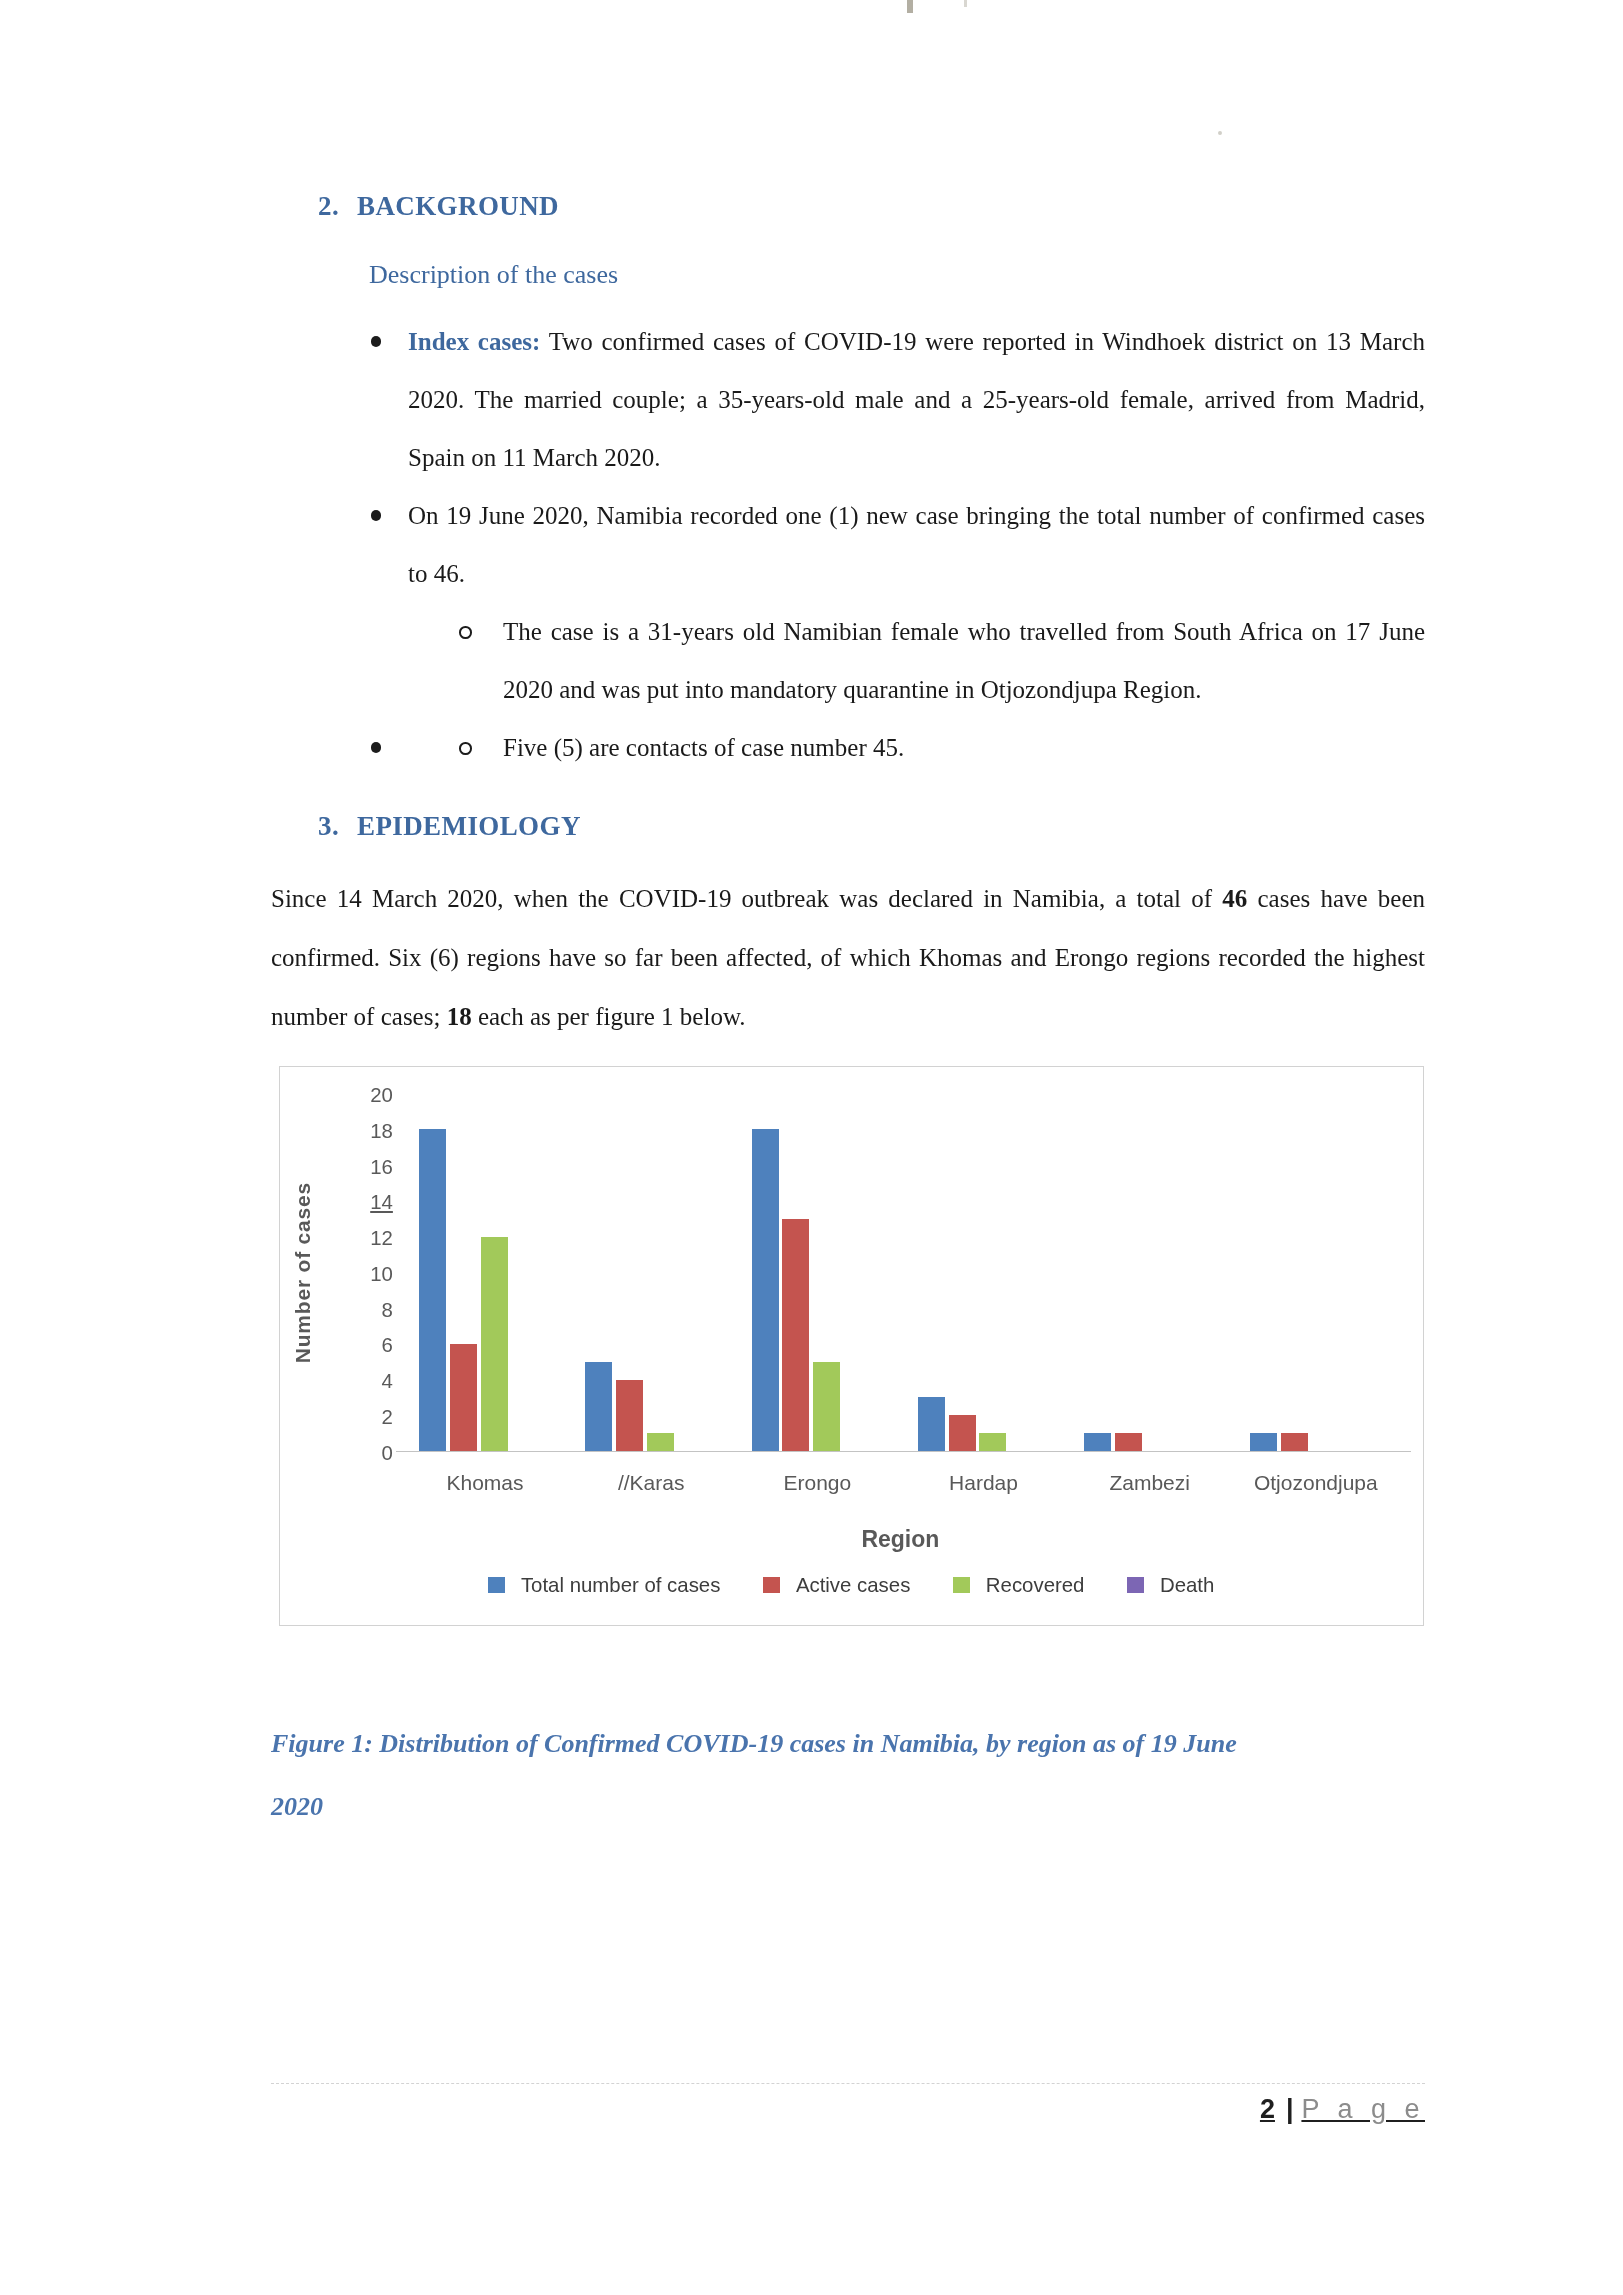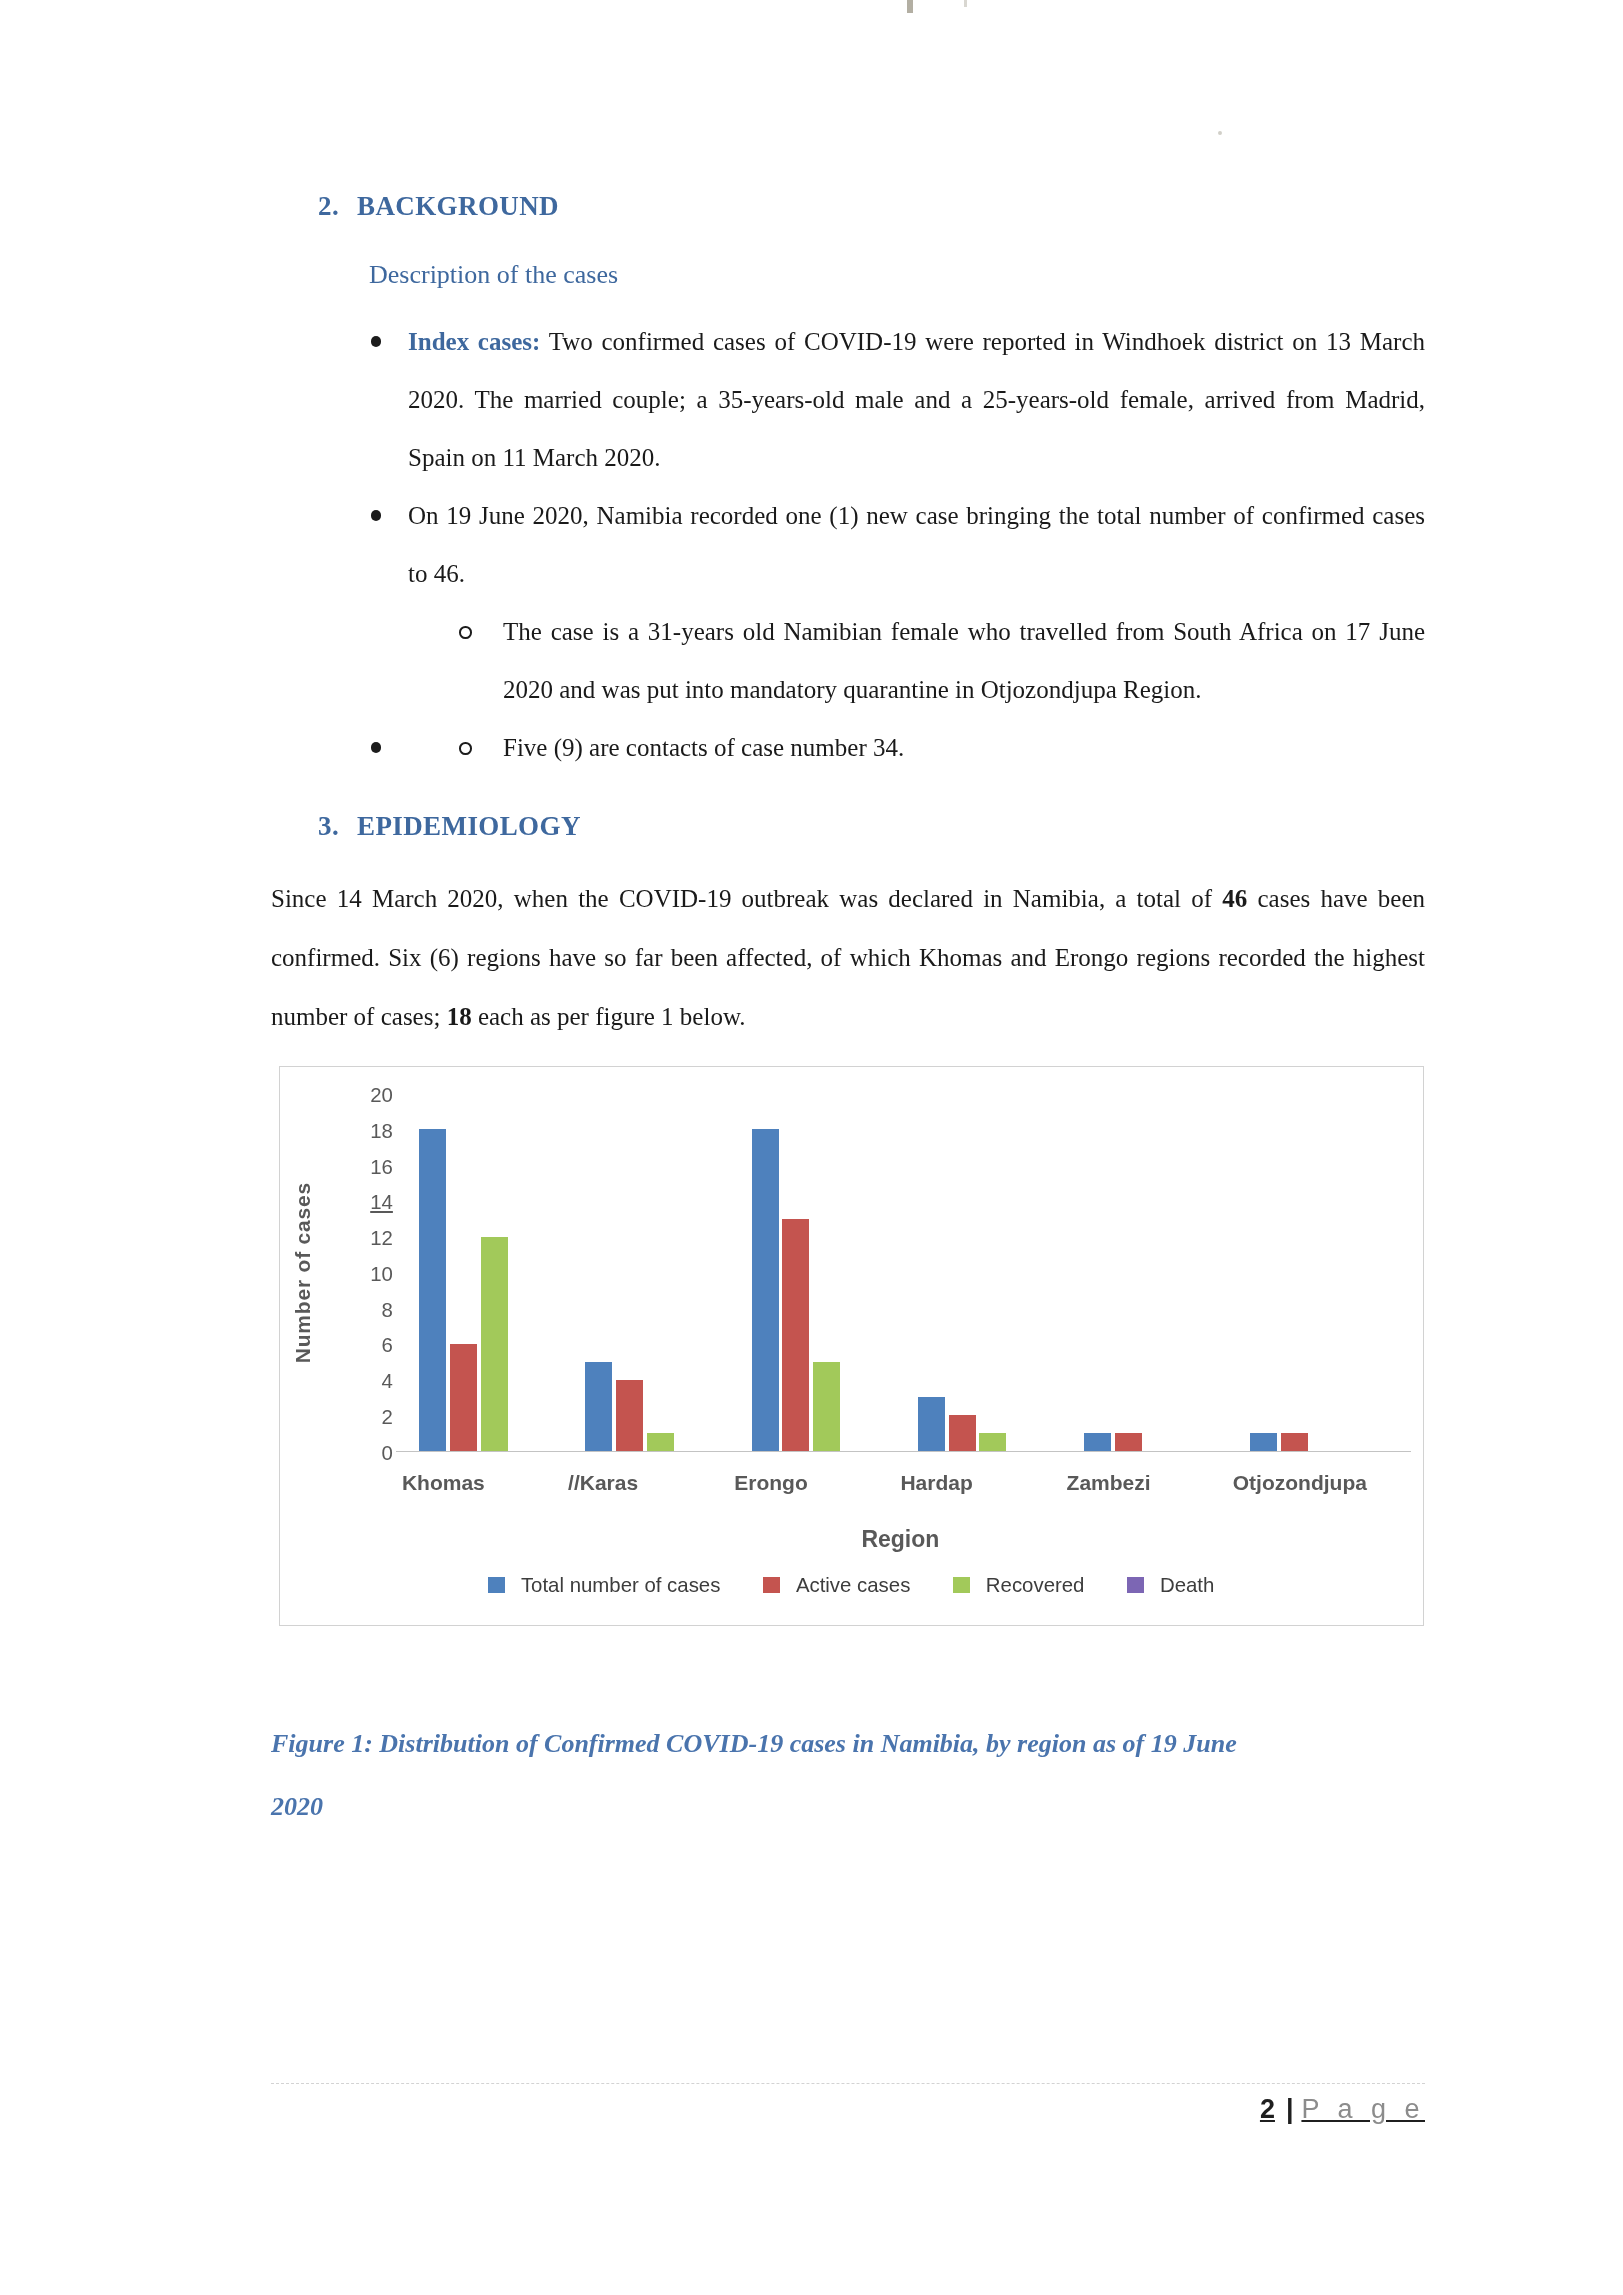--- a/index.html
+++ b/index.html
@@ -41,21 +41,21 @@
   .y-axis-label span{writing-mode:vertical-rl;transform:rotate(180deg);font-size:21px;
                      font-weight:bold;color:var(--axis,#595959);letter-spacing:0.8px;}
   .y-tick{position:absolute;width:67px;text-align:right;font-size:20.4px;color:var(--axis,#595959);
           left:46px;}
   .plot{position:absolute;left:122px;top:27.5px;width:997px;height:357px;display:flex;}
   .group{position:relative;flex:1 1 0;height:357px;}
   .cluster{position:absolute;left:17.3px;bottom:0;display:flex;align-items:flex-end;gap:3.9px;}
   .bar{width:27px;}
   .baseline{position:absolute;left:116px;top:384px;width:1015px;border-top:1.6px solid #c3c3c3;}
   .x-labels{position:absolute;left:122px;top:404px;width:997px;display:flex;}
-  .x-labels div{flex:1 1 0;font-size:21px;font-weight:bold;color:var(--axis,#595959);}
+  .x-labels div{flex:1 1 0;text-align:center;font-size:21px;font-weight:normal;color:var(--axis,#595959);}
   .region-label{position:absolute;left:122px;top:459px;width:997px;text-align:center;
                 font-size:23px;font-weight:bold;color:var(--axis,#595959);}
   .legend{position:absolute;left:0;top:507px;width:100%;display:flex;justify-content:center;
           gap:43px;align-items:center;}
   .legend-item{display:flex;align-items:center;gap:16px;font-size:20.4px;color:#3d3d3d;}
   .swatch{width:16.5px;height:16.5px;display:inline-block;}
 
   
   .caption{margin-top:86px;font-size:26px;font-weight:bold;font-style:italic;
            color:var(--caption,#4a74ad);line-height:63px;}
@@ -96,21 +96,21 @@
       </div>
       <div class="bullet sub">
         <span class="dot"></span>
         <span>The case is a 31-years old Namibian female who travelled from South Africa on 17 June 2020 and was put into mandatory quarantine in Otjozondjupa Region.</span>
       </div>
       <div class="bullet">
         <span class="dot"></span>
       </div>
       <div class="bullet sub">
         <span class="dot"></span>
-        <span>Five (9) are contacts of case number 34.</span>
+        <span>Five (5) are contacts of case number 45.</span>
       </div>
     </div>
 
     <h2 class="heading h-epi"><span class="h-num">3.</span><span>EPIDEMIOLOGY</span></h2>
 
     <p class="para"><span>Since 14 March 2020, when the COVID-19 outbreak was declared in Namibia, a total of </span><b>46</b><span> cases have been confirmed. Six (6) regions have so far been affected, of which Khomas and Erongo regions recorded the highest number of cases; </span><b>18</b><span> each as per figure 1 below.</span></p>
 
     <div class="chart-box">
       <div class="y-axis-label">
           <span>Number of cases</span>

